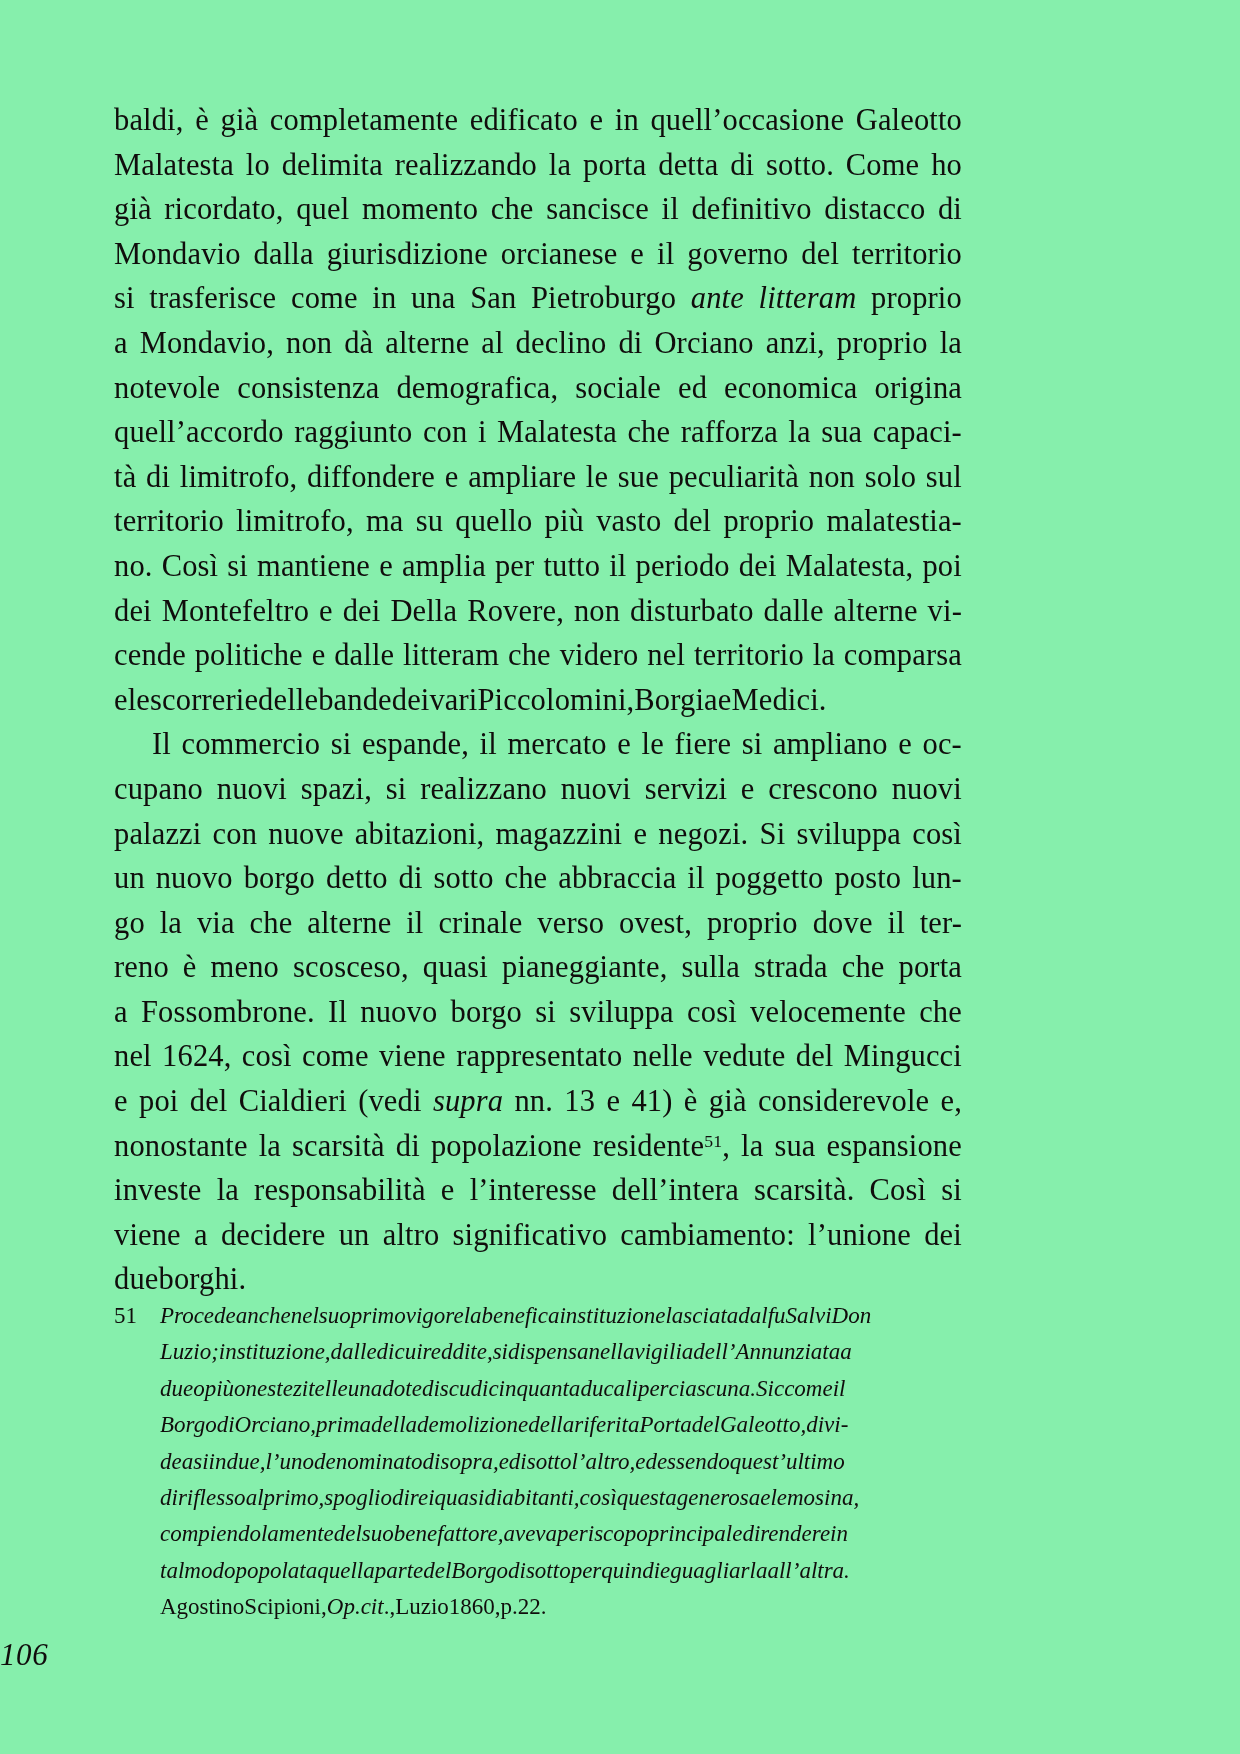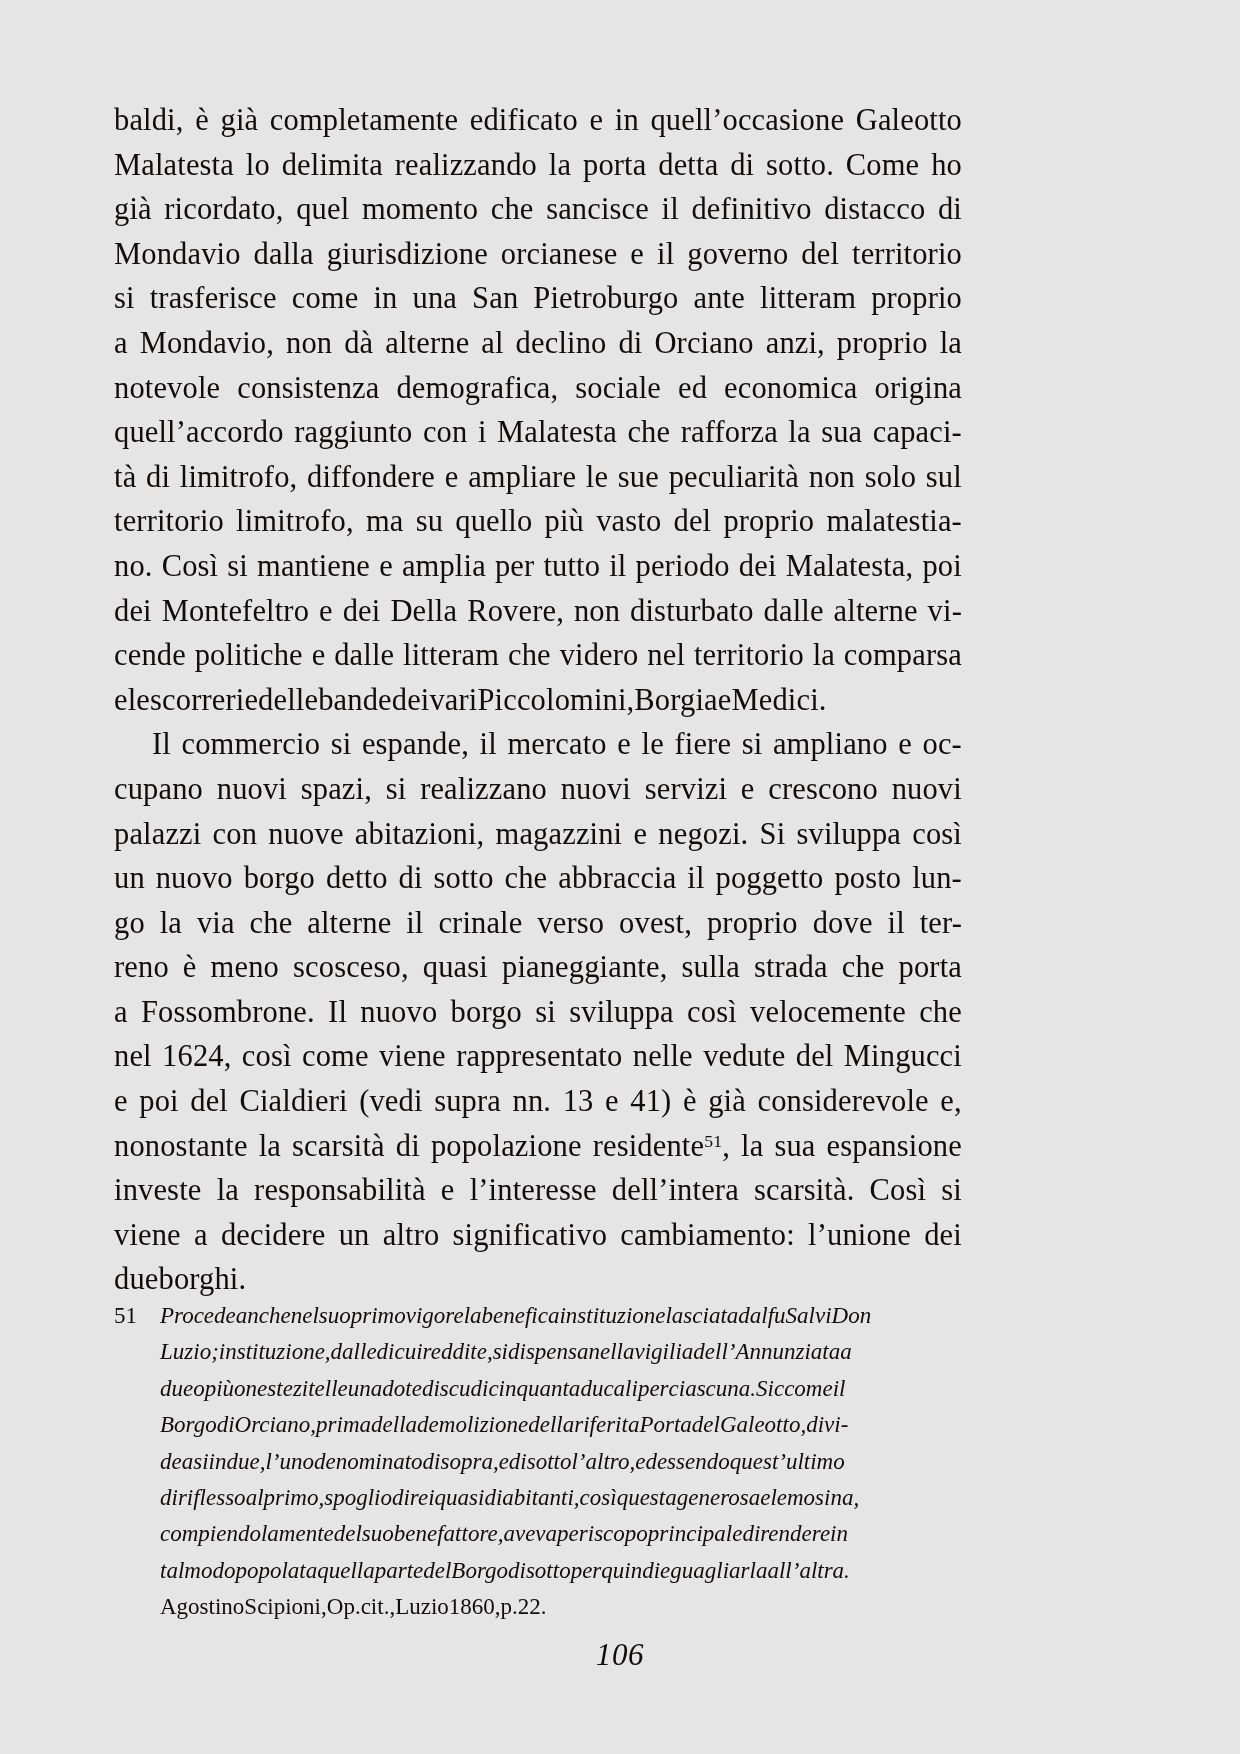--- a/index.html
+++ b/index.html
@@ -15,21 +15,21 @@
     color: #100d0c;
     overflow: hidden;
   }
 
   #page {
     position: absolute;
     left: 0;
     top: 0;
     width: 1240px;
     height: 1754px;
-    background: #e5e5e5;
+    background: #86efac;
   }
 
   
   .column {
     position: absolute;
     left: 114px;
     top: 98px;
     width: 848px;
   }
 
@@ -55,20 +55,21 @@
     justify-content: flex-start;
   }
   .line.indent-first {
     padding-left: 38px;
     box-sizing: border-box;
   }
   .line > .w {
     white-space: pre;
   }
   .it {
+    font-style: italic;
     text-align: center;
   }
   sup.fn {
     font-size: 0.58em;
     vertical-align: 0.52em;
     line-height: 0;
     font-style: normal;
   }
 
   
@@ -109,21 +110,20 @@
   .fline > .w {
     white-space: pre;
   }
 
   
   .folio {
     position: absolute;
     left: 0;
     top: 1637px;
     width: 1240px;
-    text-align: center;
     font-size: 31px;
     font-style: italic;
     letter-spacing: 0.02em;
   }
 </style>
 </head>
 <body>
 
 <div id="page">
 

